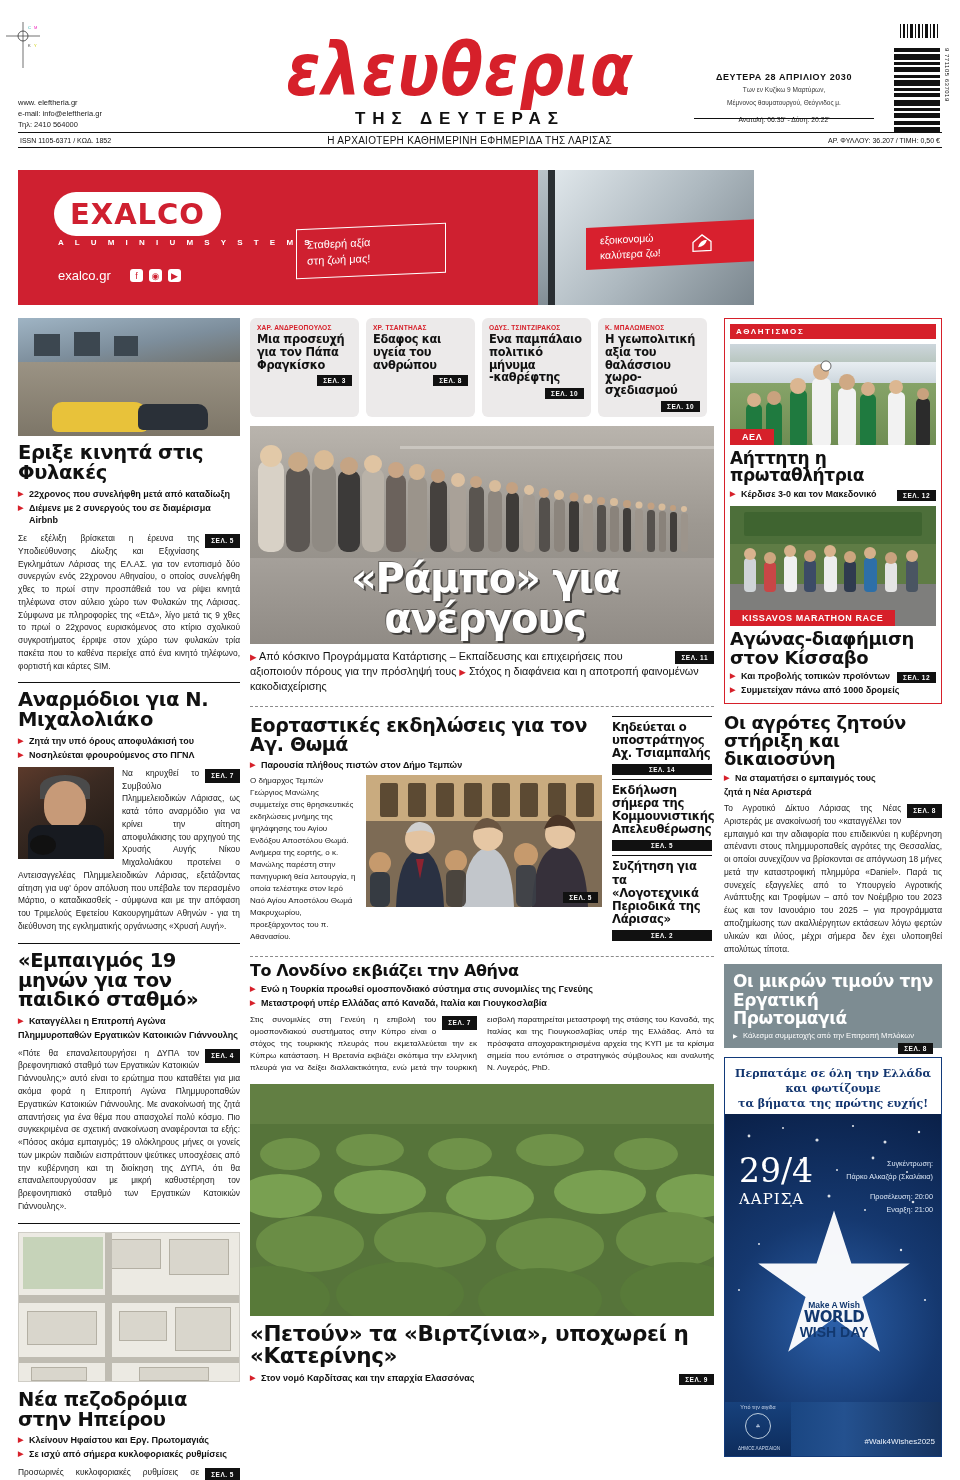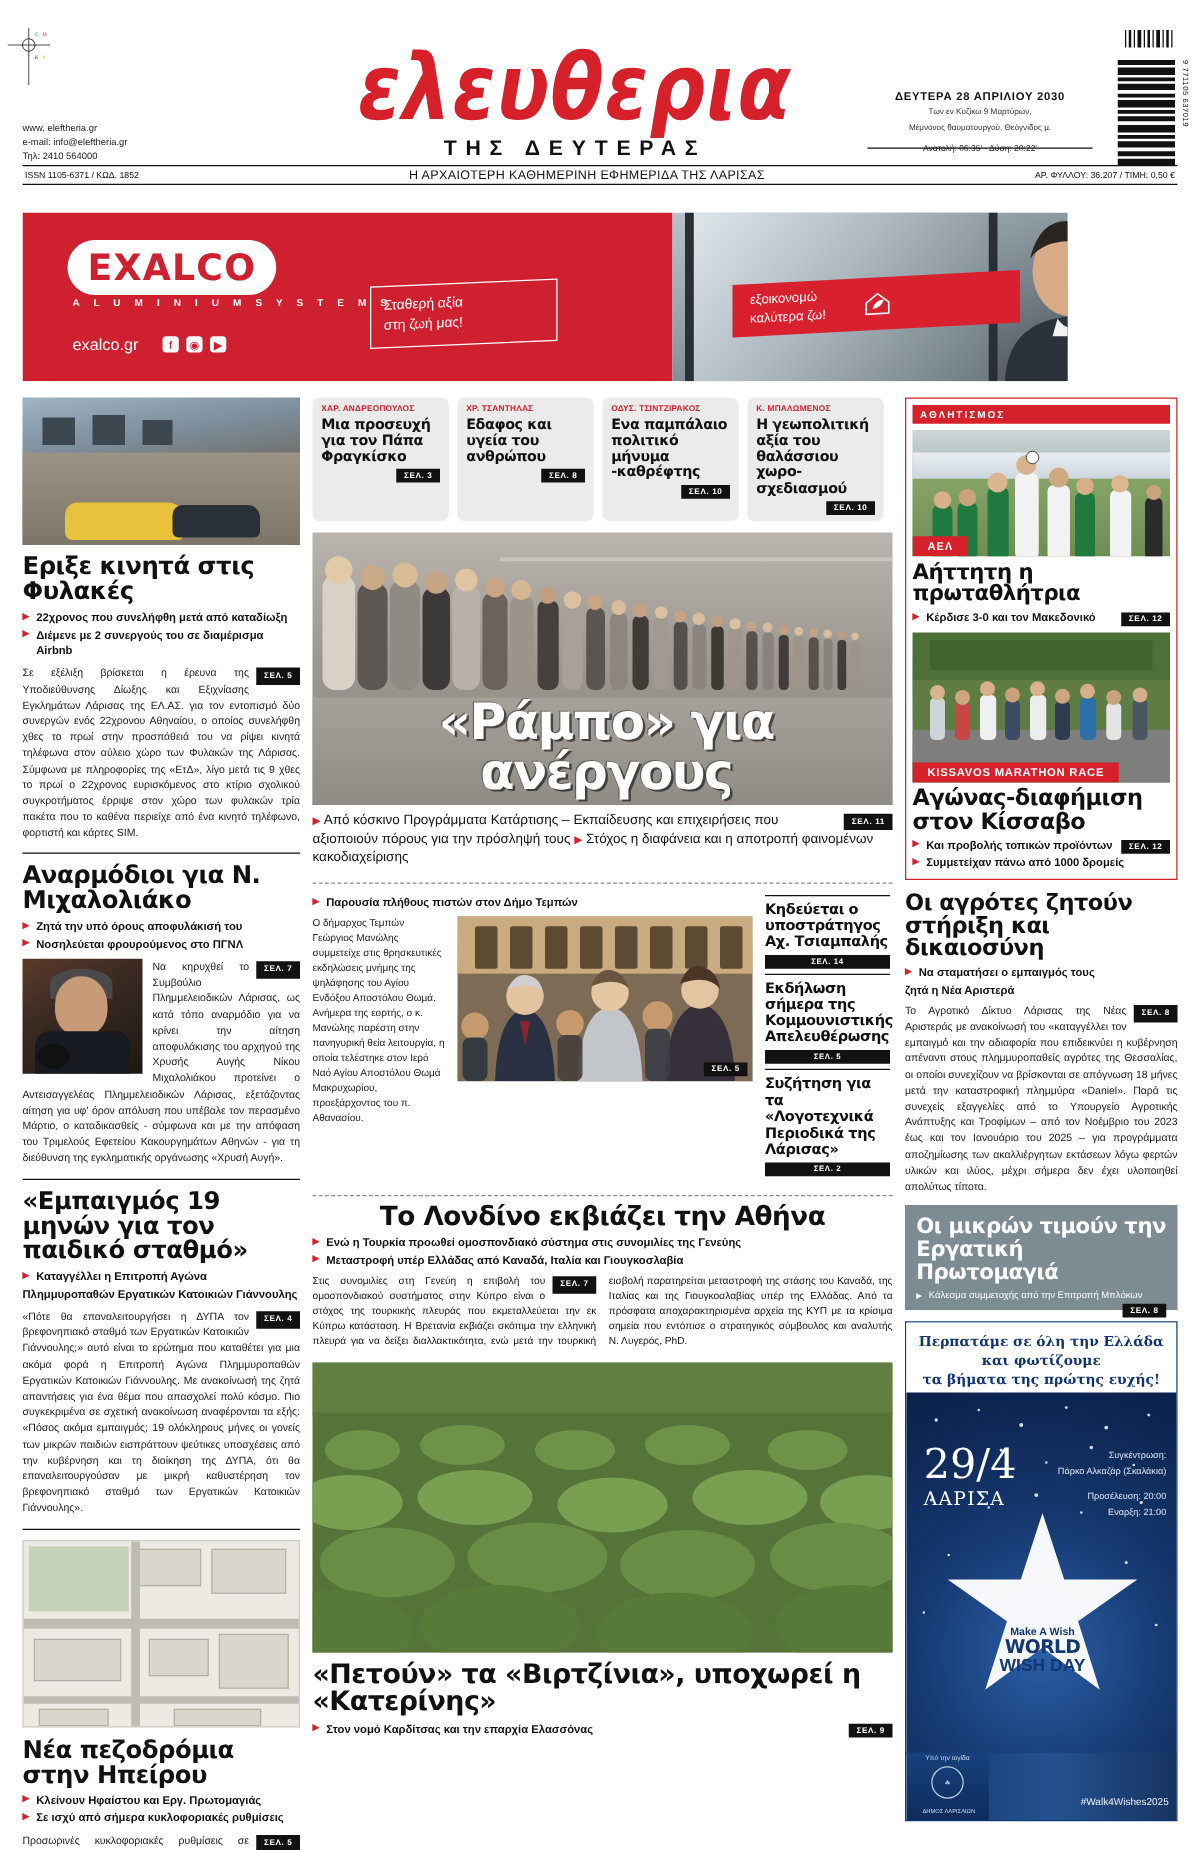--- a/index.html
+++ b/index.html
@@ -58,21 +58,21 @@
     position: absolute; left: 18px; right: 18px; top: 132px;
     border-top: 1.2px solid #111; border-bottom: 1.2px solid #111;
     height: 16px; display: flex; align-items: center; justify-content: space-between;
     font-size: 7px; padding: 0 2px;
   }
   .rule-row .center { font-weight: normal; letter-spacing: 0.3px; font-size: 10px;}
   .rule-mini { position: absolute; right: 86px; top: 118px; width: 180px; border-top: 1px solid #111; }
 
   
   .exalco {
-    position: absolute; left: 18px; top: 170px; width: 836px; height: 135px;
+    position: absolute; left: 18px; top: 170px; width: 736px; height: 135px;
     overflow: hidden;
   }
   .exalco-left {
     position: absolute; left: 0; top: 0; width: 520px; height: 135px;
     background: #cf2030;
   }
   .exalco-logo {
     position: absolute; left: 36px; top: 22px;
     background: #fff; border-radius: 24px; padding: 5px 16px;
   }
@@ -224,21 +224,21 @@
   .main-sub {
     margin-top: 5px; font-size: 10.8px; line-height: 1.42; color: #111; font-weight: 500;
   }
   .main-sub .tri { color: #d6202a; font-size: 8.5px; }
 
   
   .mid-split { display: flex; gap: 10px; margin-top: 9px; }
   .mid-main { width: 352px; }
   .mid-side { width: 100px; }
   .hl-m { font-size: 19px; margin-bottom: 4px; }
-  .hl-m2 { font-size: 21px; margin-bottom: 4px; text-align: center; }
+  .hl-m2 { font-size: 16px; margin-bottom: 4px; }
   .thomas-wrap { display: flex; gap: 8px; margin-top: 4px; }
   .thomas-txt { width: 108px; font-size: 8px; line-height: 1.5; color: #1a1a1a; }
   .thomas-photo {
     width: 236px; height: 132px; position: relative; overflow: hidden;
     background: linear-gradient(180deg,#c6a67e 0%,#9b7e5c 45%,#6d5740 100%);
   }
   .tp-icons { position: absolute; left: 0; top: 0; width: 236px; height: 46px;
     background: linear-gradient(180deg,#d8c49e 0%,#b79b72 100%); }
 
   .sidebox {
@@ -662,20 +662,21 @@
       <span>που αξιοποιούν πόρους για την πρόσληψή τους</span>
       <span class="tri">▶</span>
       <span>Στόχος η  διαφάνεια</span>
       <span>και η αποτροπή φαινομένων κακοδιαχείρισης</span>
     </div>
 
     <div class="sep-dash"></div>
 
     <div class="mid-split">
       <div class="mid-main">
+        <h2 class="hl hl-m">Εορταστικές εκδηλώσεις για τον Αγ. Θωμά</h2>
         <div class="bullet">Παρουσία πλήθους πιστών στον Δήμο Τεμπών</div>
         <div class="thomas-wrap">
           <div class="thomas-txt">Ο δήμαρχος Τεμπών Γεώργιος Μανώλης συμμετείχε στις θρησκευτικές εκδηλώσεις μνήμης της ψηλάφησης του Αγίου Ενδόξου Αποστόλου Θωμά.
 Ανήμερα της εορτής, ο κ. Μανώλης παρέστη στην πανηγυρική θεία λειτουργία, η οποία τελέστηκε στον Ιερό Ναό Αγίου Αποστόλου Θωμά Μακρυχωρίου, προεξάρχοντος του π. Αθανασίου.</div>
           <div class="thomas-photo">
             <div class="tp-icons"></div>
             <svg viewBox="0 0 236 132" style="position:absolute;inset:0">
               <rect x="0" y="0" width="236" height="46" fill="#c9ab7f"></rect>
               <g fill="#5c4a33">
                 <rect x="14" y="8" width="18" height="34" rx="2"></rect>

